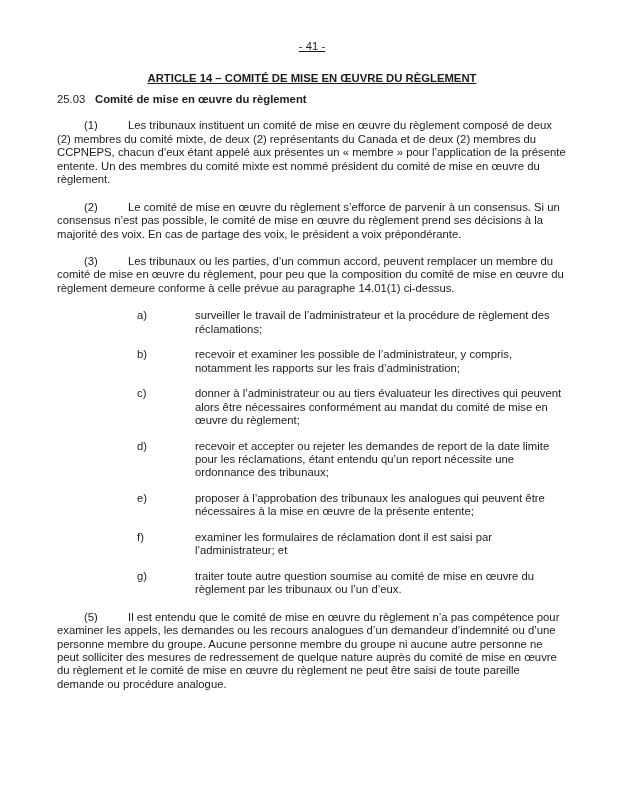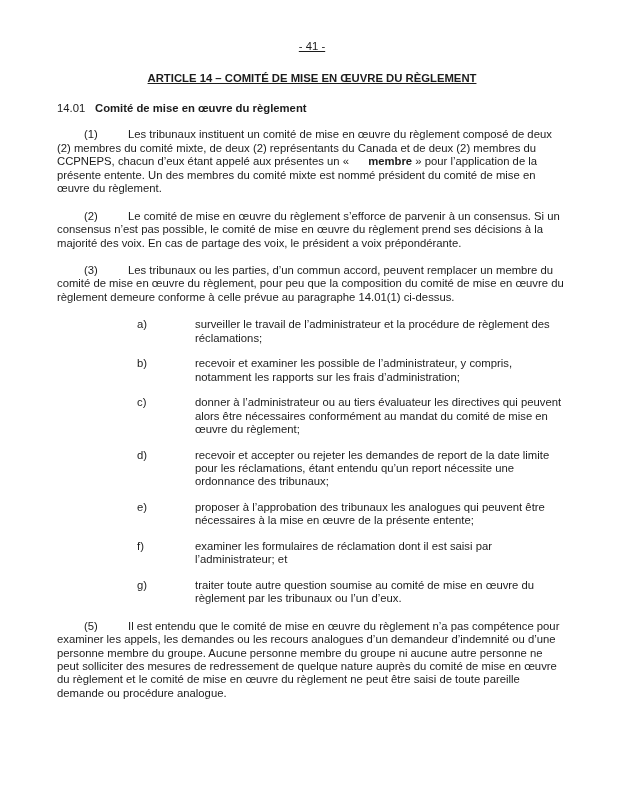--- a/index.html
+++ b/index.html
@@ -18,54 +18,54 @@
   .content { padding: 40px 57px 0 57px; }
   .page-num {
     text-align: center;
     margin-bottom: 19px;
     text-decoration: underline;
   }
   .doc-title {
     text-align: center;
     font-weight: bold;
     text-decoration: underline;
-    margin-bottom: 16px;
+    margin-bottom: 7px;
   }
   .section-head { margin-bottom: 13px; }
   .section-head .secnum {
     display: inline-block;
     width: 38px;
     font-weight: normal;
     vertical-align: top;
   }
   .section-head .sectitle { font-weight: bold; text-align: center; }
   .para { margin-bottom: 14px; }
   .para .pnum {
     display: inline-block;
     margin-left: 27px;
     width: 44px;
   }
   .items { margin-left: 80px; margin-bottom: 14px; }
   .item { display: flex; margin-bottom: 12px; }
   .item .label { flex: 0 0 26px; }
   .item .text { width: 404px; margin-left: 32px; }
-  .bold { font-weight: bold; margin-left: 16px; }
+  .bold { font-weight: normal; }
 </style>
 </head>
 <body>
 
 <div class="sheet">
   <div class="content">
 
     <div class="page-num">- 41 -</div>
 
     <div class="doc-title">ARTICLE 14 – COMITÉ DE MISE EN ŒUVRE DU RÈGLEMENT</div>
 
     <div class="section-head">
-      <span class="secnum">14.01</span><span class="sectitle">Comité de mise en œuvre du règlement</span>
+      <span class="secnum">25.03</span><span class="sectitle">Comité de mise en œuvre du règlement</span>
     </div>
 
     <div class="para">
       <span class="pnum">(1)</span><span>Les tribunaux instituent un comité de mise en œuvre du règlement composé de deux (2) membres du comité mixte, de deux (2) représentants du Canada et de deux (2) membres du CCPNEPS, chacun d’eux étant appelé aux présentes un « </span><span class="bold">membre</span><span> » pour l’application de la présente entente. Un des membres du comité mixte est nommé président du comité de mise en œuvre du règlement.</span>
     </div>
 
     <div class="para">
       <span class="pnum">(2)</span><span>Le comité de mise en œuvre du règlement s’efforce de parvenir à un consensus. Si un consensus n’est pas possible, le comité de mise en œuvre du règlement prend ses décisions à la majorité des voix. En cas de partage des voix, le président a voix prépondérante.</span>
     </div>
 

